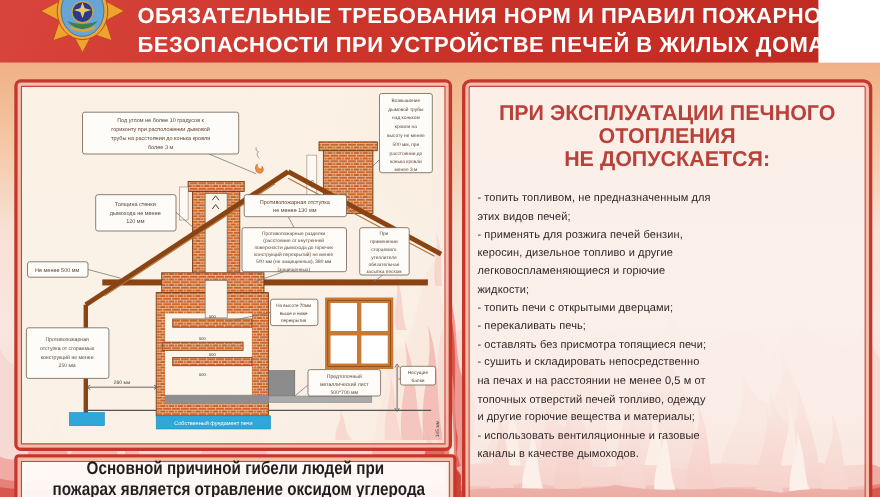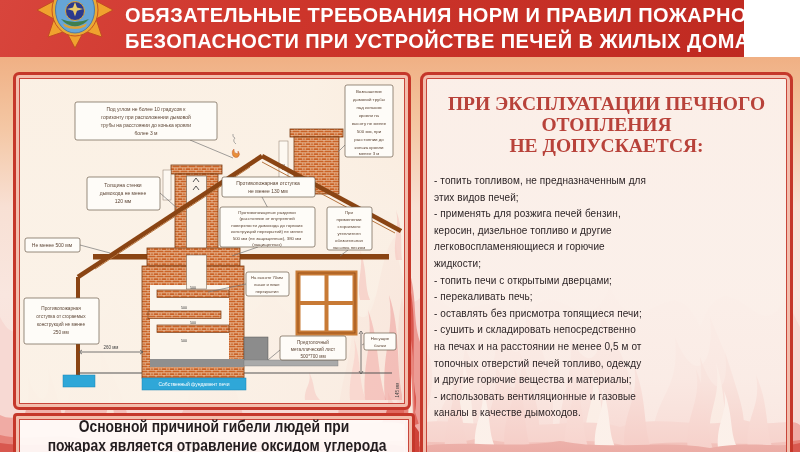--- a/index.html
+++ b/index.html
@@ -14,21 +14,21 @@
   .flamebg{position:absolute;left:0;top:0;width:800px;height:395px;}
   .panel{position:absolute;border:3px solid #c5372a;border-radius:6px;
     box-shadow:inset 0 0 0 3px rgba(246,196,178,0.95), inset 0 0 0 4px #c8453a;}
   .lpanel{left:13px;top:15px;width:392px;height:332px;
     background:linear-gradient(115deg,rgba(251,242,231,0.97) 55%,rgba(250,240,229,0.82) 100%);}
   .rpanel{left:420px;top:15px;width:367px;height:390px;border-radius:8px 8px 0 0;
     background:linear-gradient(180deg,rgba(251,240,234,0.98) 0%,rgba(251,240,234,0.96) 50%,rgba(251,240,234,0.82) 78%,rgba(251,240,234,0.5) 100%);}
   .bpanel{left:13px;top:356px;width:396px;height:50px;border-radius:4px;
     background:rgba(255,252,250,0.95);}
   .rtitle{margin:18px 8px 0 8px;text-align:center;color:#b8423a;font-weight:bold;
-    font-size:19.5px;line-height:21px;font-family:Liberation Serif, serif;}
+    font-size:19.5px;line-height:21px;}
   .rlist{margin:17px 0 0 11px;color:#2c2426;font-weight:normal;font-size:10px;line-height:16.6px;letter-spacing:0.1px;white-space:nowrap;}
   .btext{margin-top:1px;text-align:center;color:#231d1f;font-weight:bold;font-size:16.5px;line-height:18.5px;transform:scaleX(0.84);transform-origin:50% 0;white-space:nowrap;}
 </style>
 </head>
 <body>
 <div class="page">
 
   <div class="content">
 
     <svg class="flamebg" viewBox="0 0 800 395">

